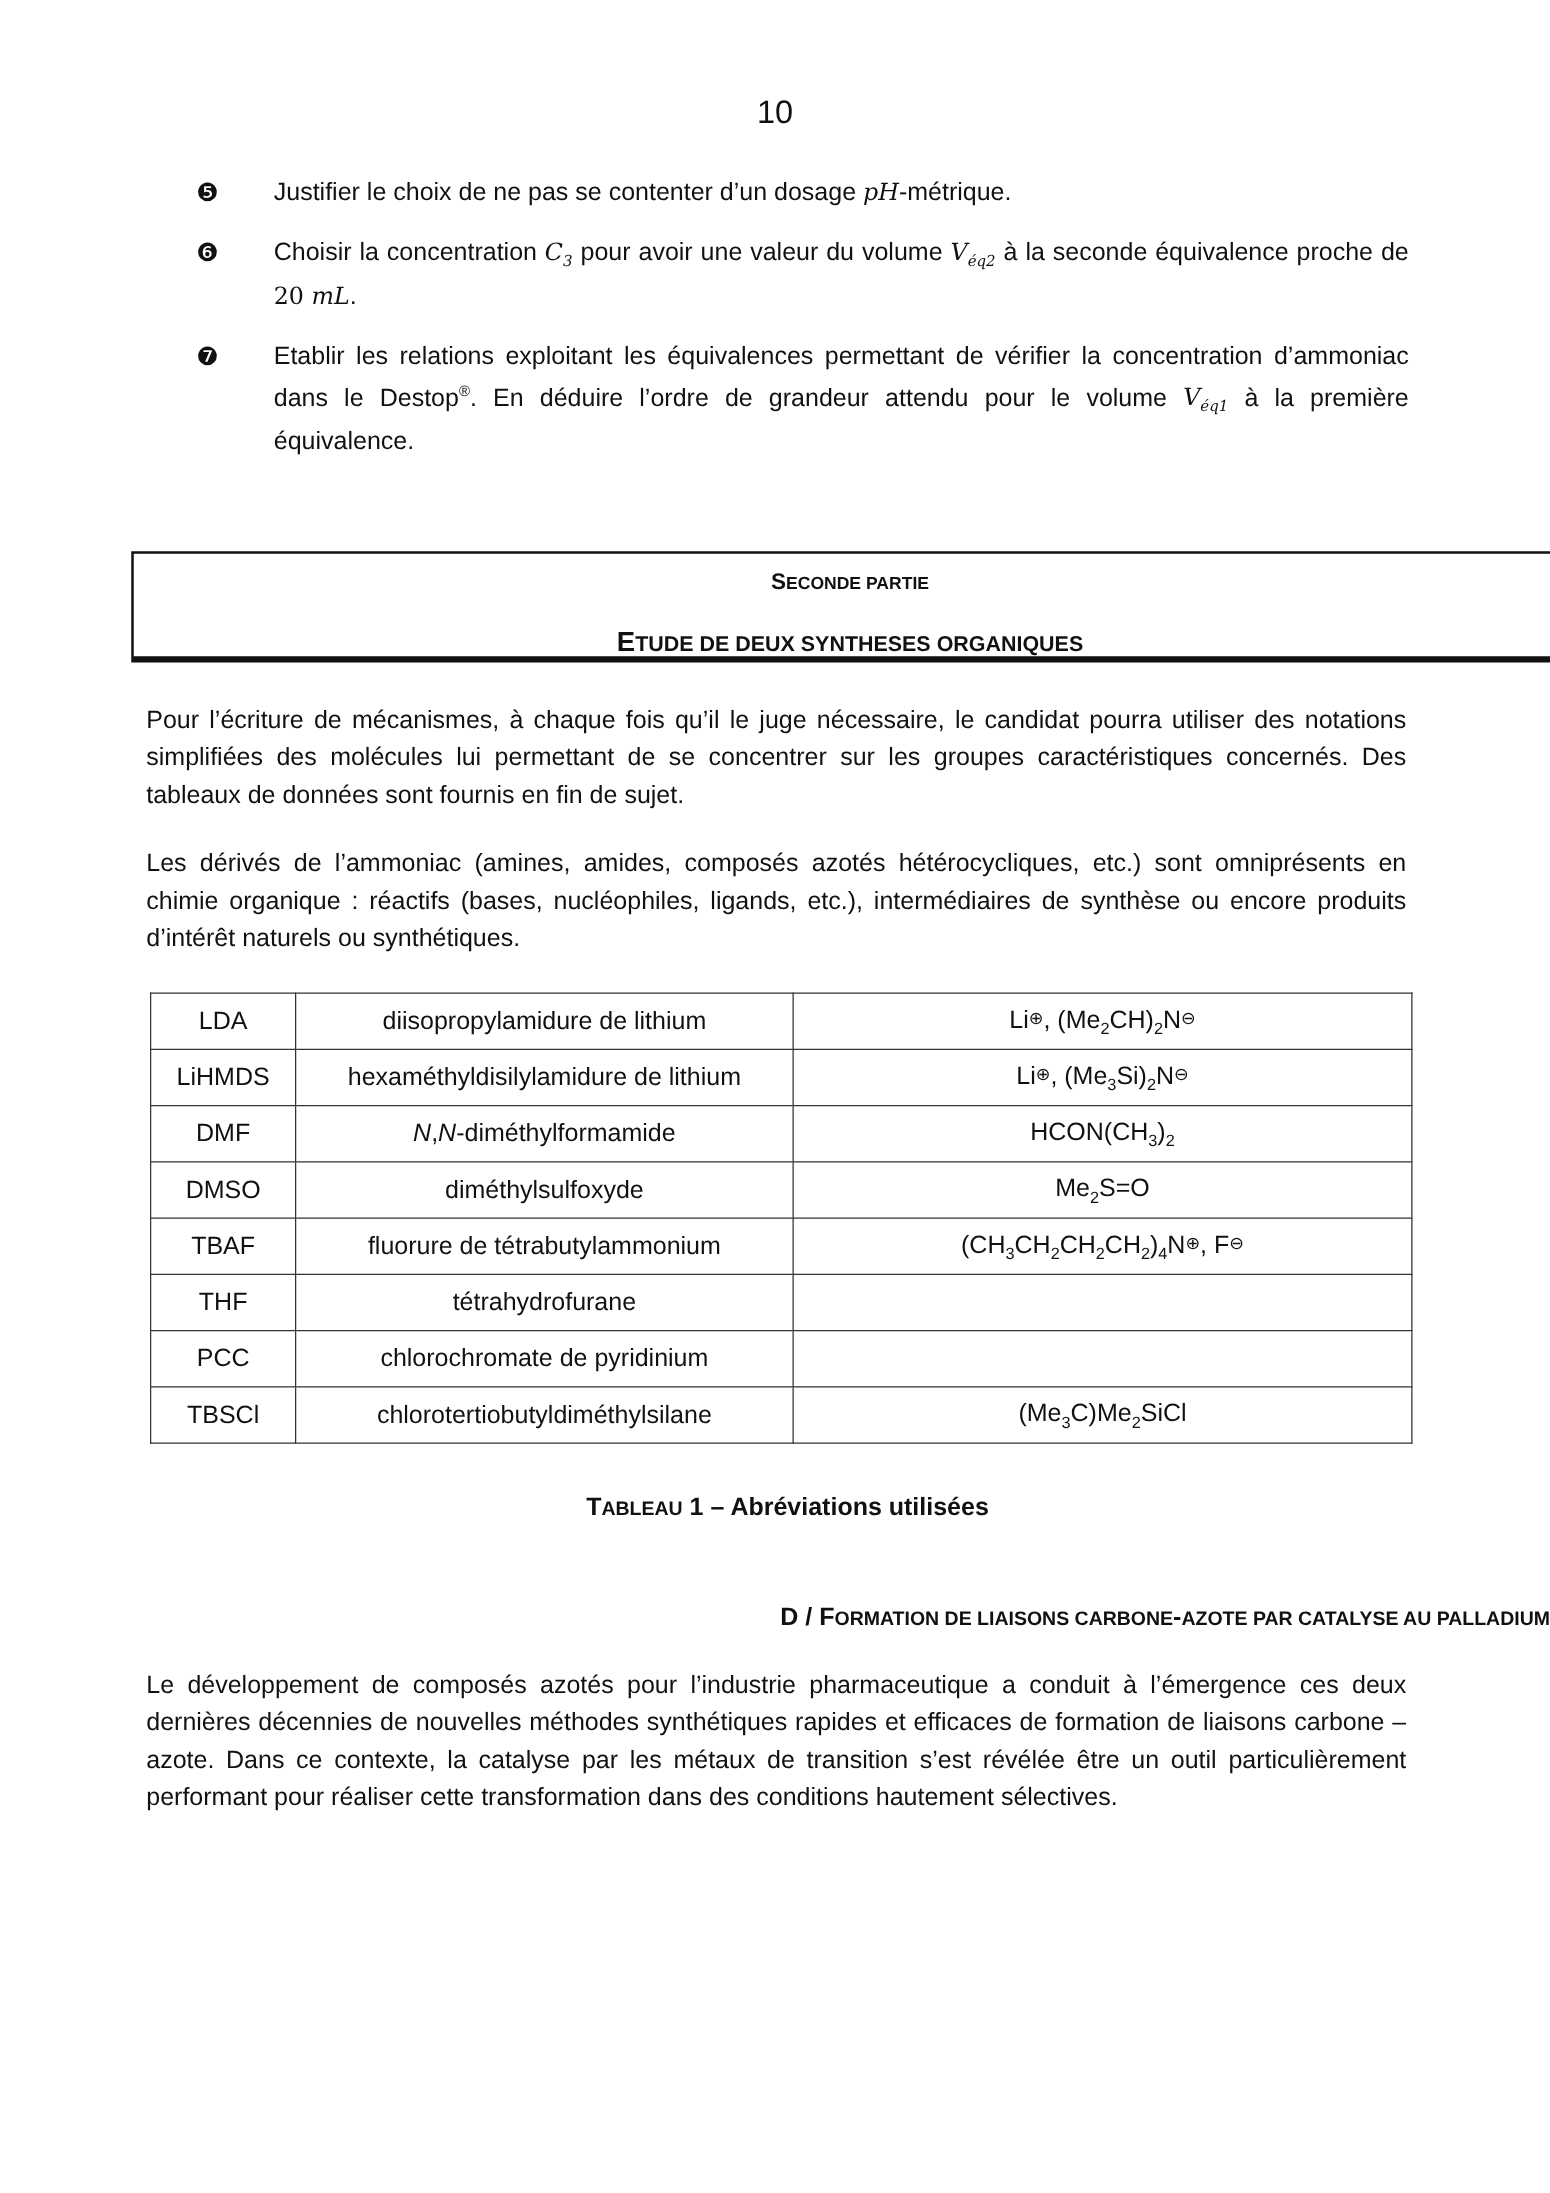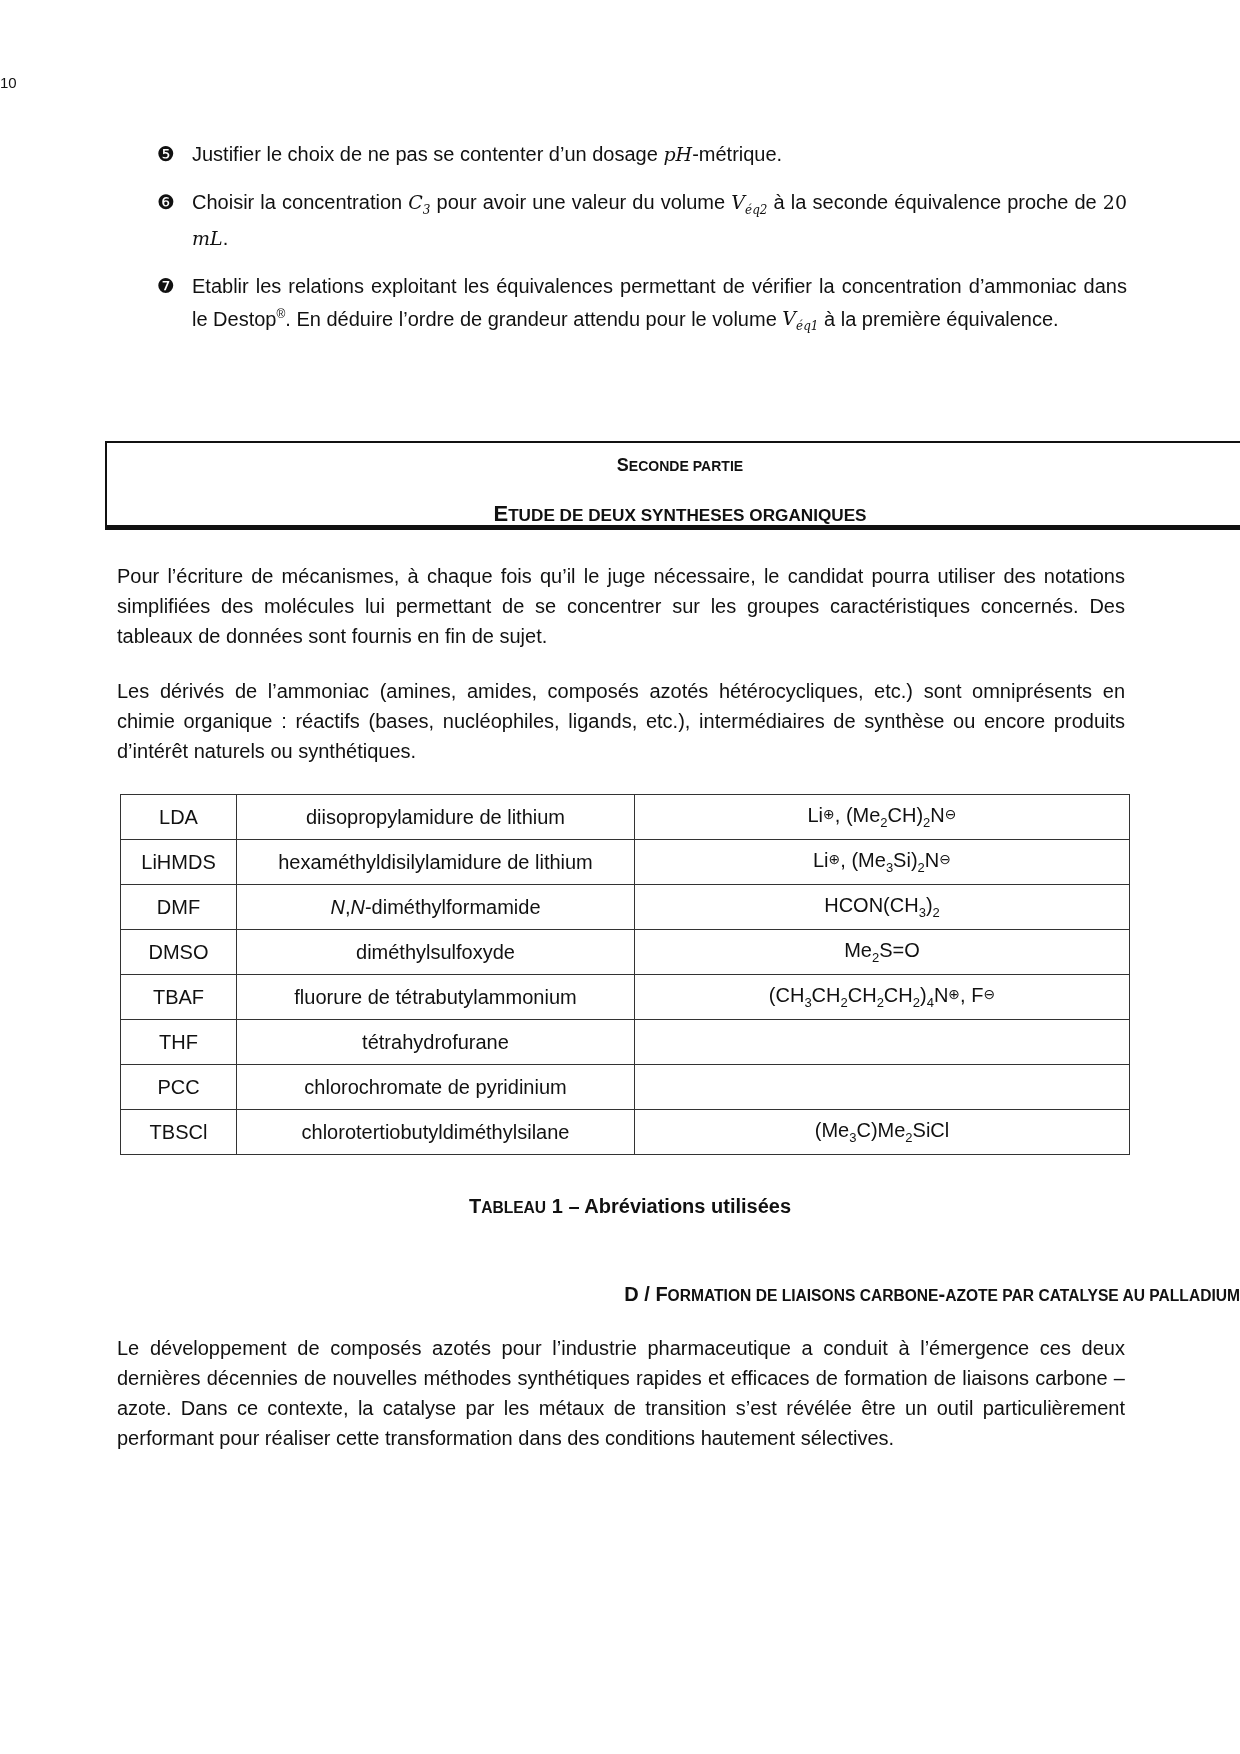--- a/index.html
+++ b/index.html
@@ -2,27 +2,27 @@
 <html><head>
   <meta charset="utf-8">
   <style>
     html, body { margin: 0; padding: 0; background: #ffffff; }
     body {
       width: 1240px; height: 1754px; position: relative; overflow: hidden;
       font-family: "Liberation Sans", sans-serif; color: #111111;
       font-size: 20px;
     }
     .page-number {
-      position: absolute; top: 74px; left: 0; width: 1240px; text-align: left;
-      font-size: 15px;
+      position: absolute; top: 74px; left: 0; width: 1240px; text-align: center;
+      font-size: 26px;
     }
     .questions { position: absolute; left: 157px; top: 140px; width: 970px; }
     .q-item { display: flex; margin-bottom: 20px; line-height: 28px; }
     .q-bullet { width: 35px; flex: 0 0 35px; font-size: 20px; font-family: "DejaVu Sans", sans-serif; }
-    .q-text { flex: 1; text-align: justify; }
+    .q-text { flex: 1; text-align: justify; margin-left: 27px; }
     .math { font-family: "DejaVu Serif", serif; font-style: italic; font-size: 19px; }
     .math sub { font-size: 12px; font-style: italic; }
     .mathr { font-family: "DejaVu Serif", serif; font-size: 19px; }
 
     .part-box {
       position: absolute; left: 105px; top: 441px; width: 1153px; height: 89px;
       border-top: 2px solid #111; border-left: 2px solid #111;
       border-right: 5px solid #111; border-bottom: 5px solid #111;
       box-sizing: border-box;
     }

